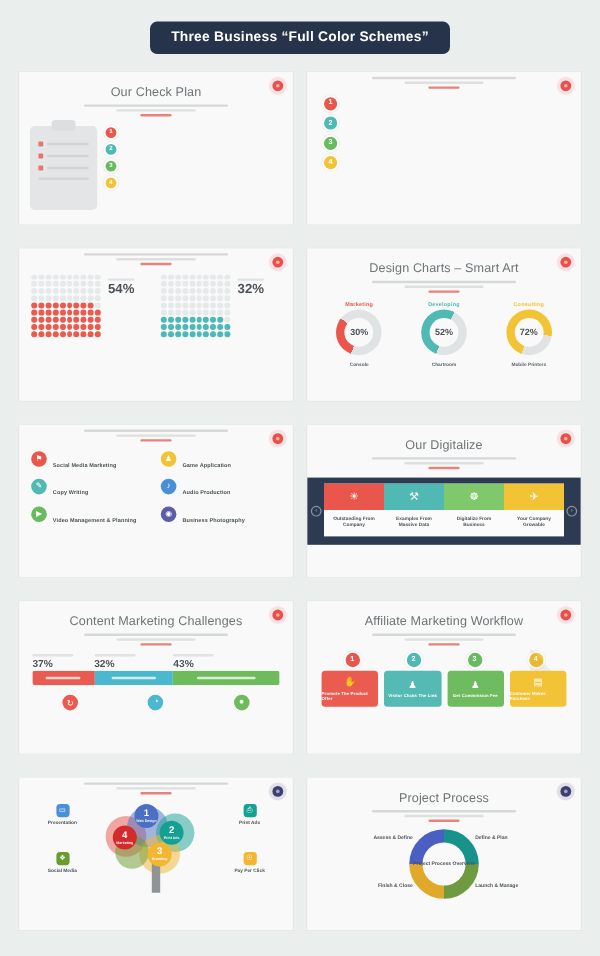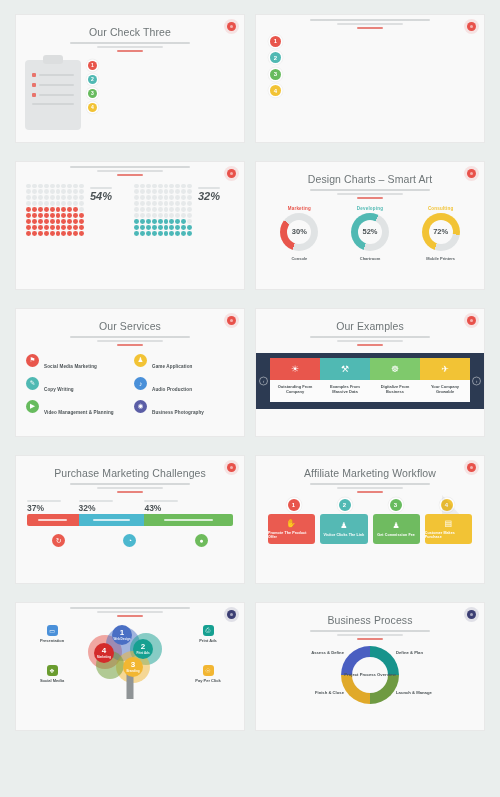--- a/index.html
+++ b/index.html
@@ -97,21 +97,21 @@
   .s2-item { display:flex; gap:6px; align-items:flex-start; }
   .num-lg { width:11px; height:11px; border-radius:50%; flex:none; color:#fff;
     font-size:6px; font-weight:bold; display:flex; align-items:center; justify-content:center; }
 
   
   .s3-body { display:flex; padding: 8px 10px 0; gap:8px; }
   .s3-half { display:flex; gap:6px; flex:1; }
   .dotmatrix { width:58px; height:48px; display:grid;
     grid-template-columns: repeat(10, 1fr); grid-template-rows: repeat(9, 1fr); gap:1px; flex:none; }
   .dot { border-radius:50%; background:#e6e9ea; width:100%; padding-bottom:100%; }
-  .s3-info { flex:1; padding-top:3px;font-style:italic; }
+  .s3-info { flex:1; padding-top:3px; }
   .pct { font-size:11px; font-weight:bold; color:#4c5356; line-height:1; margin-bottom:3px; }
   .pct-cap { height:2px; width:60%; background:#dfe2e3; border-radius:1px; margin-bottom:2px; font-size:0;color:transparent;overflow:hidden;}
   .s3-foot { padding: 5px 14px 0; }
 
   
   .s4-body { display:flex; justify-content:space-around; padding: 7px 8px 0; }
   .donut-col { width:48px; text-align:center; }
   .donut-cap { font-size:4.5px; font-weight:bold; margin-bottom:2px; letter-spacing:.2px; }
   .donut { width:38px; height:38px; border-radius:50%; margin:0 auto; position:relative; }
   .donut::after {
@@ -205,26 +205,29 @@
   .s10-q.tl { left:8px; top:10px; } .s10-q.bl { left:8px; top:50px; }
   .s10-q.tr { right:8px; top:10px; } .s10-q.br { right:8px; top:50px; }
   .s10-h { font-size:4.2px; font-weight:bold; color:#4c5356; margin-bottom:2.5px; }
   .ta-r { text-align:right; }
 </style>
 </head>
 <body>
 
 <div class="page">
 
+  <div class="header">
+    <div class="title-pill">Three Business “Full Color Schemes”</div>
+  </div>
 
   <div class="grid">
 
     <div class="slide">
       <div class="badge"></div>
-      <div class="s-title">Our Check Three</div>
+      <div class="s-title">Our Check Plan</div>
       <div class="s-sub" style="font-size: 0px; color: transparent;">Lorem ipsum sit dolor amet. Which suggest page size is also and amend</div>
       <div class="s-sub2" style="font-size: 0px; color: transparent;"></div>
       <div class="s-rule"></div>
       <div class="s1-body">
         <div class="clipboard">
           <div class="clip-rows">
             <div class="clip-row">
                 <span class="clip-dot"></span>
                 <span class="clip-ln" style="font-size: 0px; color: transparent;"></span>
               </div>
@@ -527,21 +530,20 @@
               <span class="donut-val">72%</span>
             </div>
           <div class="donut-lab">Mobile Printers</div>
           <div class="donut-lines"><i class="ln" style="width: 92%; font-size: 0px; color: transparent;"></i><i class="ln" style="width: 82%; font-size: 0px; color: transparent;"></i><i class="ln" style="width: 56%; font-size: 0px; color: transparent;"></i></div>
         </div>
       </div>
     </div>
 
     <div class="slide">
       <div class="badge"></div>
-      <div class="s-title">Our Services</div>
       <div class="s-sub" style="font-size: 0px; color: transparent;">Lorem ipsum sit dolor amet. Which suggest page size is also and amend</div>
       <div class="s-sub2" style="font-size: 0px; color: transparent;"></div>
       <div class="s-rule"></div>
       <div class="s5-body">
         <div class="svc">
           <span class="svc-ic" style="background:#e8564c">⚑</span>
           <span class="svc-tx"><b class="svc-h">Social Media Marketing</b><i class="ln" style="width: 98%; font-size: 0px; color: transparent;"></i><i class="ln" style="width: 94%; font-size: 0px; color: transparent;"></i><i class="ln" style="width: 66%; font-size: 0px; color: transparent;"></i></span>
         </div>
         <div class="svc">
           <span class="svc-ic" style="background:#f2c335">♟</span>
@@ -561,21 +563,21 @@
         </div>
         <div class="svc">
           <span class="svc-ic" style="background:#5b5ea6">◉</span>
           <span class="svc-tx"><b class="svc-h">Business Photography</b><i class="ln" style="width: 98%; font-size: 0px; color: transparent;"></i><i class="ln" style="width: 90%; font-size: 0px; color: transparent;"></i><i class="ln" style="width: 60%; font-size: 0px; color: transparent;"></i></span>
         </div>
       </div>
     </div>
 
     <div class="slide">
       <div class="badge"></div>
-      <div class="s-title">Our Examples</div>
+      <div class="s-title">Our Digitalize</div>
       <div class="s-sub" style="font-size: 0px; color: transparent;">Lorem ipsum sit dolor amet. Which suggest page size is also and amend</div>
       <div class="s-sub2" style="font-size: 0px; color: transparent;"></div>
       <div class="s-rule"></div>
       <div class="s6-band">
         <span class="s6-nav l">‹</span>
         <span class="s6-nav r">›</span>
         <div class="s6-cards">
           <div class="s6-card">
             <div class="s6-top" style="background:#e8564c">☀</div>
             <div class="s6-bot"><div class="s6-h">Outstanding From Company</div><i class="ln" style="width: 100%; font-size: 0px; color: transparent;"></i><i class="ln" style="width: 92%; font-size: 0px; color: transparent;"></i><i class="ln" style="width: 96%; font-size: 0px; color: transparent;"></i><i class="ln" style="width: 60%; font-size: 0px; color: transparent;"></i></div>
@@ -591,21 +593,21 @@
           <div class="s6-card">
             <div class="s6-top" style="background:#f2c335">✈</div>
             <div class="s6-bot"><div class="s6-h">Your Company Growable</div><i class="ln" style="width: 100%; font-size: 0px; color: transparent;"></i><i class="ln" style="width: 92%; font-size: 0px; color: transparent;"></i><i class="ln" style="width: 86%; font-size: 0px; color: transparent;"></i><i class="ln" style="width: 58%; font-size: 0px; color: transparent;"></i></div>
           </div>
         </div>
       </div>
     </div>
 
     <div class="slide">
       <div class="badge"></div>
-      <div class="s-title">Purchase Marketing Challenges</div>
+      <div class="s-title">Content Marketing Challenges</div>
       <div class="s-sub" style="font-size: 0px; color: transparent;">Lorem ipsum sit dolor amet. Which suggest page size is also and amend</div>
       <div class="s-sub2" style="font-size: 0px; color: transparent;"></div>
       <div class="s-rule"></div>
       <div class="s7-body">
         <div class="s7-legend">
           <div style="width:25%">
             <div class="s7-lg-cap" style="font-size: 0px; color: transparent;">Produce Content</div>
             <div class="s7-pct">37%</div>
           </div>
           <div style="width:32%">
@@ -732,21 +734,21 @@
         <div class="s9-side br">
           <div class="s9-ic" style="background:#f2b632">☉</div>
           <div class="s9-h">Pay Per Click</div>
           <i class="ln" style="width: 100%; font-size: 0px; color: transparent;"></i><i class="ln" style="width: 92%; font-size: 0px; color: transparent;"></i><i class="ln" style="width: 58%; font-size: 0px; color: transparent;"></i>
         </div>
       </div>
     </div>
 
     <div class="slide">
       <div class="badge navy"></div>
-      <div class="s-title">Business Process</div>
+      <div class="s-title">Project Process</div>
       <div class="s-sub" style="font-size: 0px; color: transparent;">Lorem ipsum sit dolor amet. Which suggest page size is also and amend</div>
       <div class="s-sub2" style="font-size: 0px; color: transparent;"></div>
       <div class="s-rule"></div>
       <div class="s10-body">
         <div class="ring" id="pring" style="background: conic-gradient(rgb(23, 147, 140) 0deg, rgb(23, 147, 140) 90deg, rgb(111, 154, 66) 90deg, rgb(111, 154, 66) 180deg, rgb(224, 169, 42) 180deg, rgb(224, 169, 42) 270deg, rgb(74, 95, 193) 270deg, rgb(74, 95, 193) 360deg);">
           <span class="ring-lab">Project Process Overview</span>
         </div>
         <div class="s10-q tl ta-r">
           <div class="s10-h">Assess &amp; Define</div>
           <i class="ln" style="width: 100%; font-size: 0px; color: transparent;"></i><i class="ln" style="width: 96%; font-size: 0px; color: transparent;"></i><i class="ln" style="width: 92%; font-size: 0px; color: transparent;"></i><i class="ln" style="width: 62%; margin-left: auto; font-size: 0px; color: transparent;"></i>

